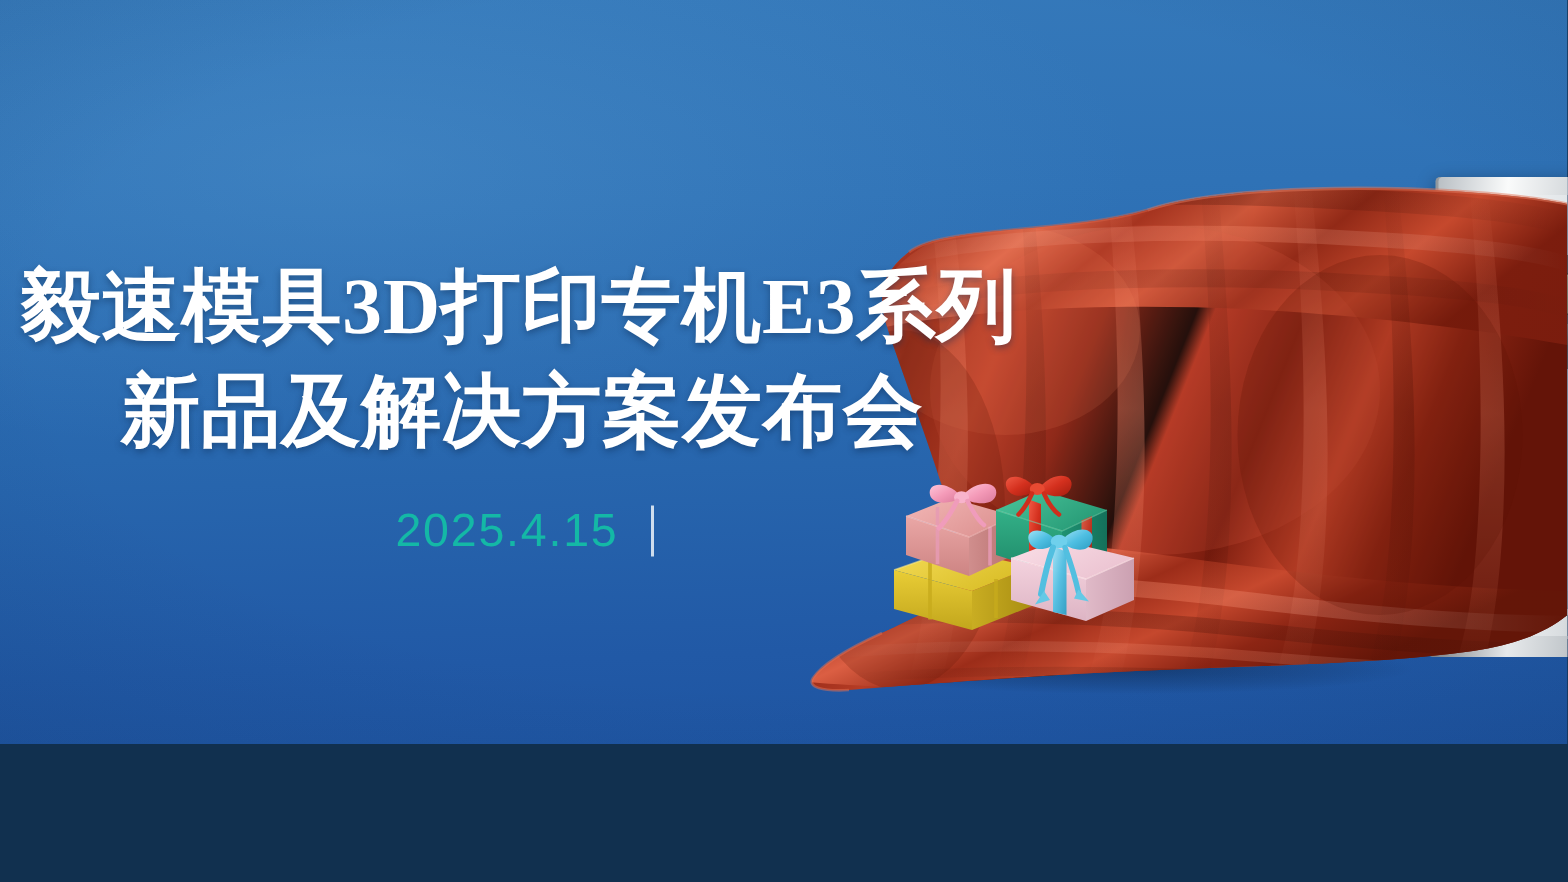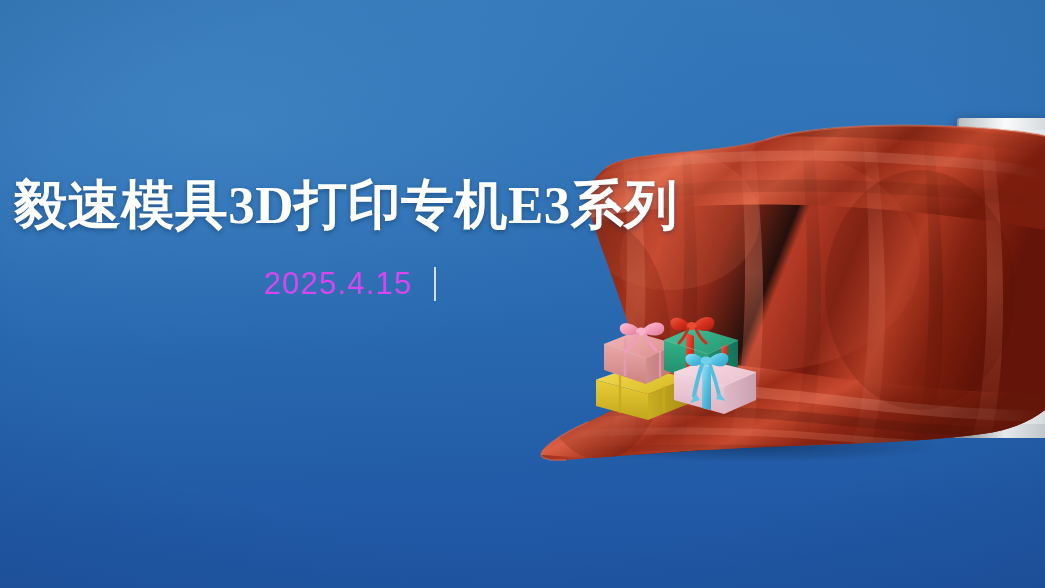--- a/index.html
+++ b/index.html
@@ -3,21 +3,21 @@
 <meta charset="utf-8">
 <style>
   html, body {
     margin: 0;
     padding: 0;
     background: #11304f;
   }
   #poster {
     position: relative;
     width: 1045px;
-    height: 588px;
+    height: 496px;
     overflow: hidden;
     font-family: "Liberation Sans", sans-serif;
   }
 
   
   .bg-base {
     position: absolute;
     inset: 0;
     background: linear-gradient(178deg, #3579ba 0%, #2f72b6 28%, #2867ae 58%, #2159a6 85%, #1e54a1 100%);
   }
@@ -53,21 +53,21 @@
   }
   .title-line.l1 { padding-right: 8px; }
   .title-line.l2 { padding-right: 4px; }
 
   .datetime-row {
     margin-top: 26px;
     display: flex;
     align-items: center;
     justify-content: center;
     gap: 22px;
-    color: #d946ef;
+    color: #14b8a6;
     font-size: 31px;
     font-weight: 300;
     letter-spacing: 1.2px;
   }
   .dt-sep {
     width: 2px;
     height: 34px;
     background: #dde8f3;
     opacity: 0.92;
     display: inline-block;
@@ -458,19 +458,20 @@
           <path d="M129,93 L136,101 L126,99 Z" fill="#64c9e6"></path>
         </g>
       </g>
     </svg>
   </div>
 
   <div class="bg-vignette"></div>
 
   <div class="title-block">
     <div class="title-line l1">毅速模具3D打印专机E3系列</div>
+    <div class="title-line l2">新品及解决方案发布会</div>
     <div class="datetime-row">
       <span>2025.4.15</span>
       <span class="dt-sep"></span>
     </div>
   </div>
 
 </div>
 
 </body></html>

